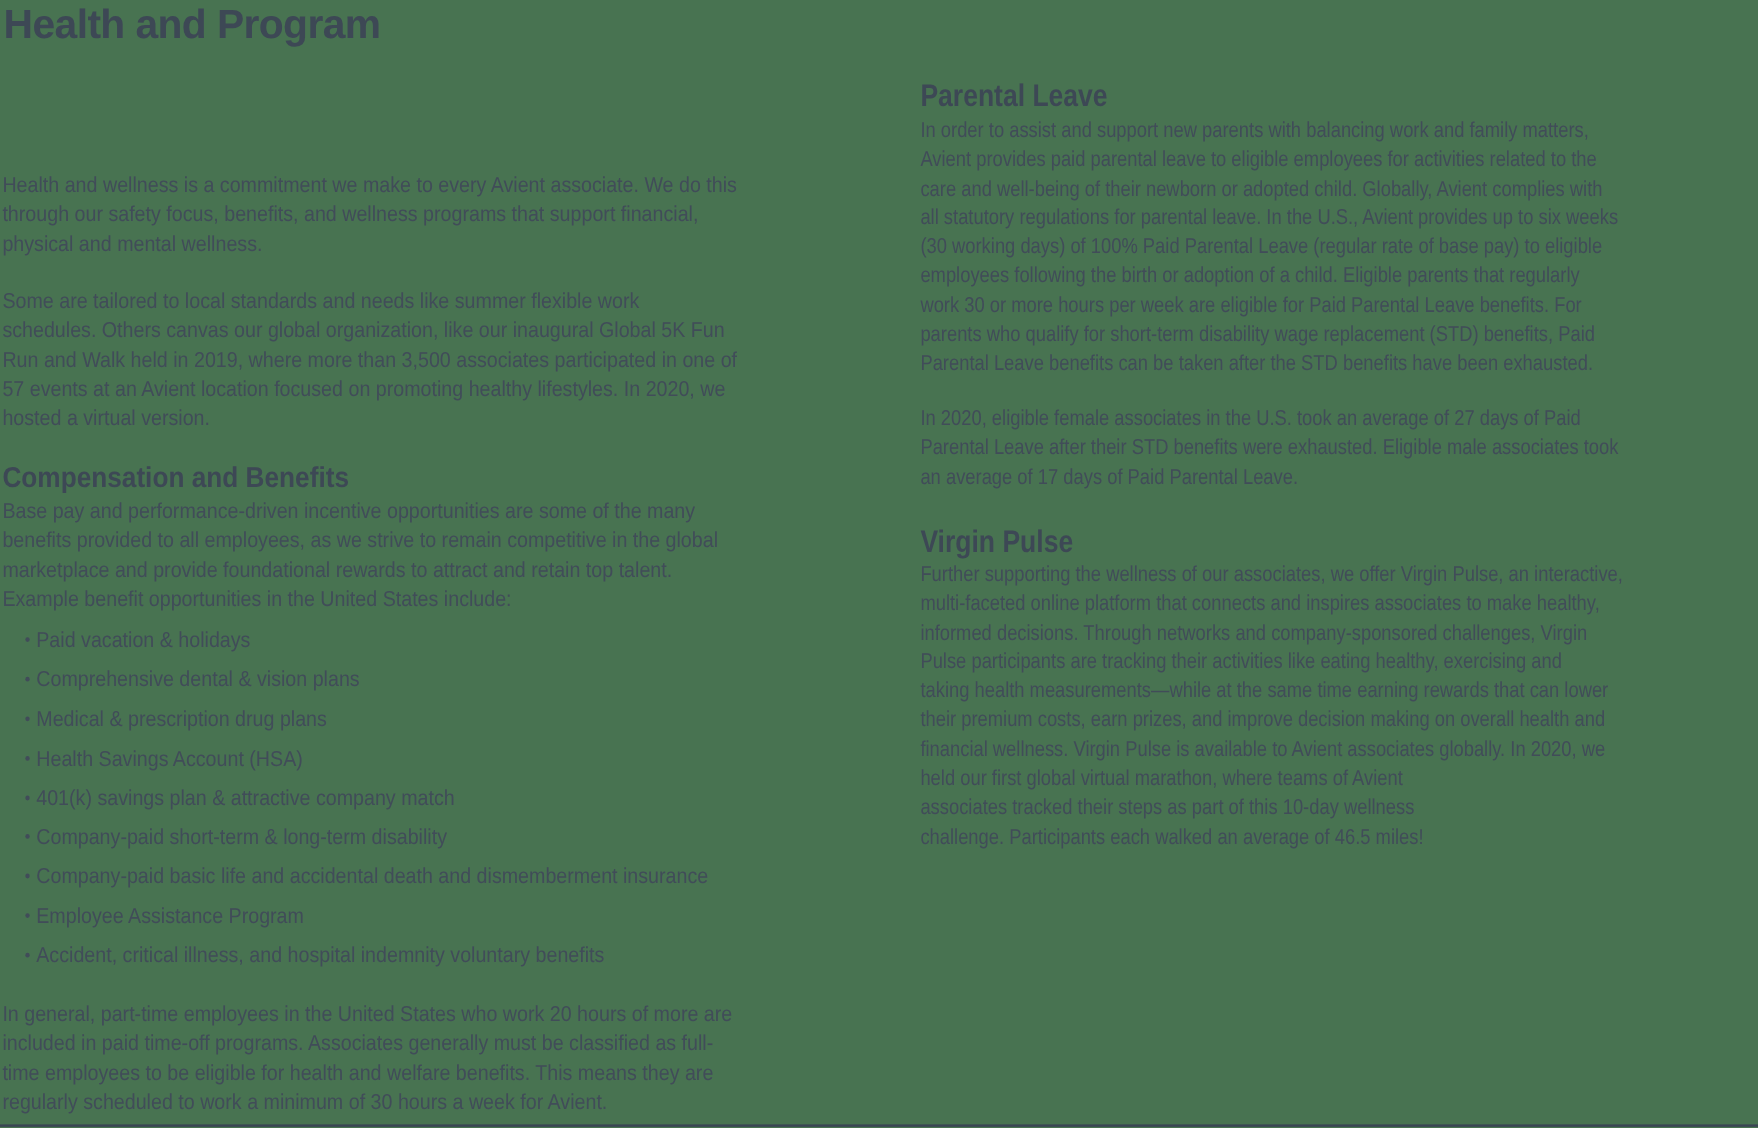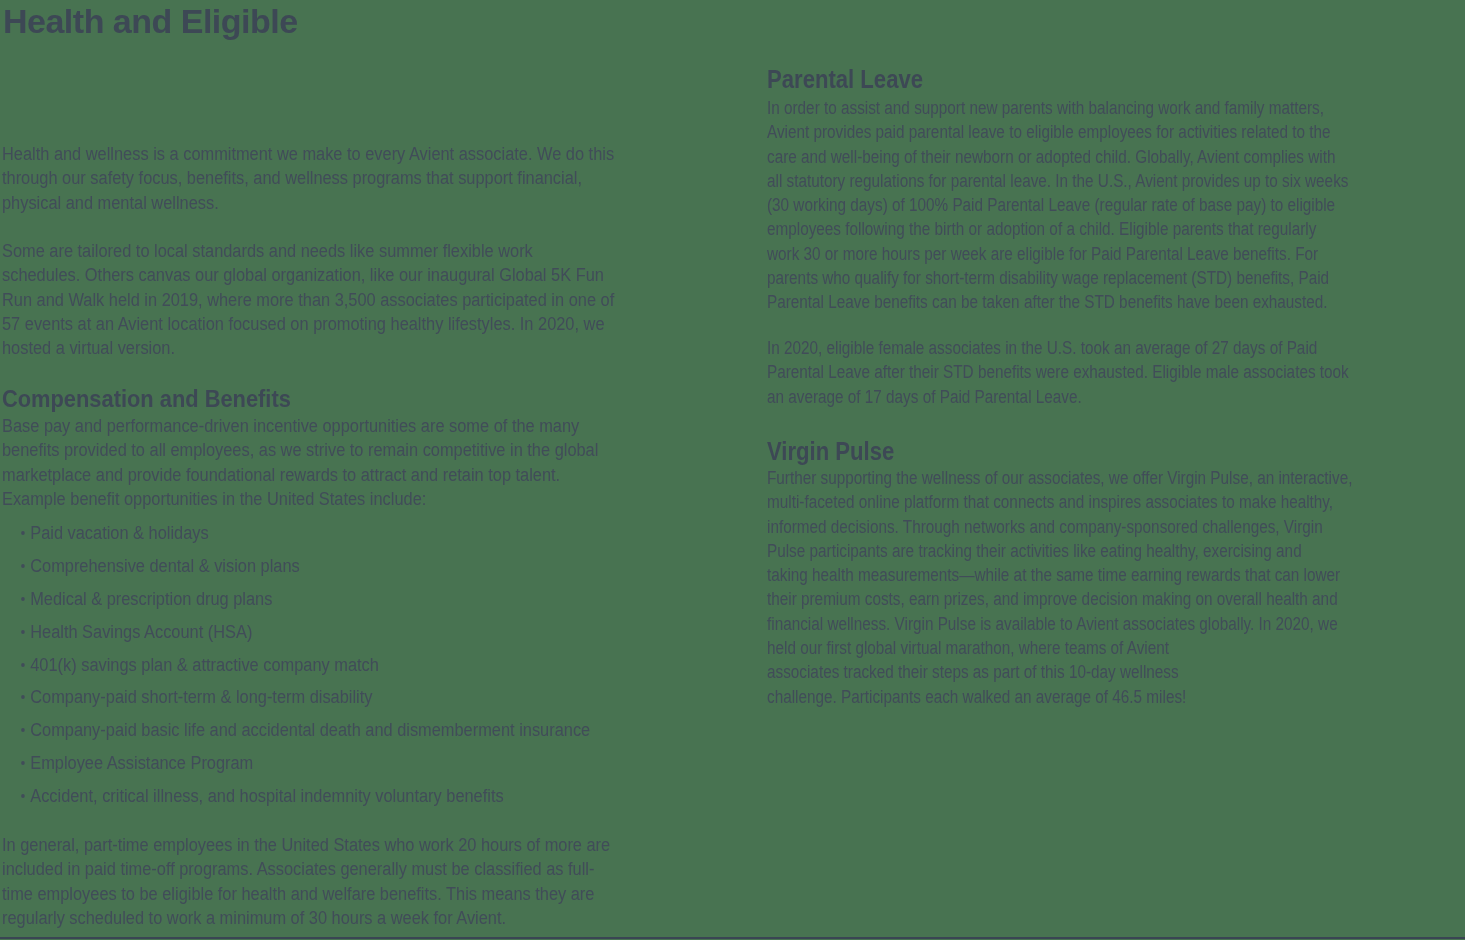--- a/index.html
+++ b/index.html
@@ -73,21 +73,21 @@
   
   .rh1 { top:64px; }
   .rp1 { top:96px; }
   .rp2 { top:336px; }
   .rh2 { top:436px; }
   .rp3 { top:466px; }
 </style>
 </head>
 <body>
 
-<h1 class="page-title">Health and Eligible</h1>
+<h1 class="page-title">Health and Program</h1>
 
 <div class="col col-left">
   <p class="para lp1">Health and wellness is a commitment we make to every Avient associate. We do this
 through our safety focus, benefits, and wellness programs that support financial,
 physical and mental wellness.</p>
   <p class="para lp2">Some are tailored to local standards and needs like summer flexible work
 schedules. Others canvas our global organization, like our inaugural Global 5K Fun
 Run and Walk held in 2019, where more than 3,500 associates participated in one of
 57 events at an Avient location focused on promoting healthy lifestyles. In 2020, we
 hosted a virtual version.</p>

